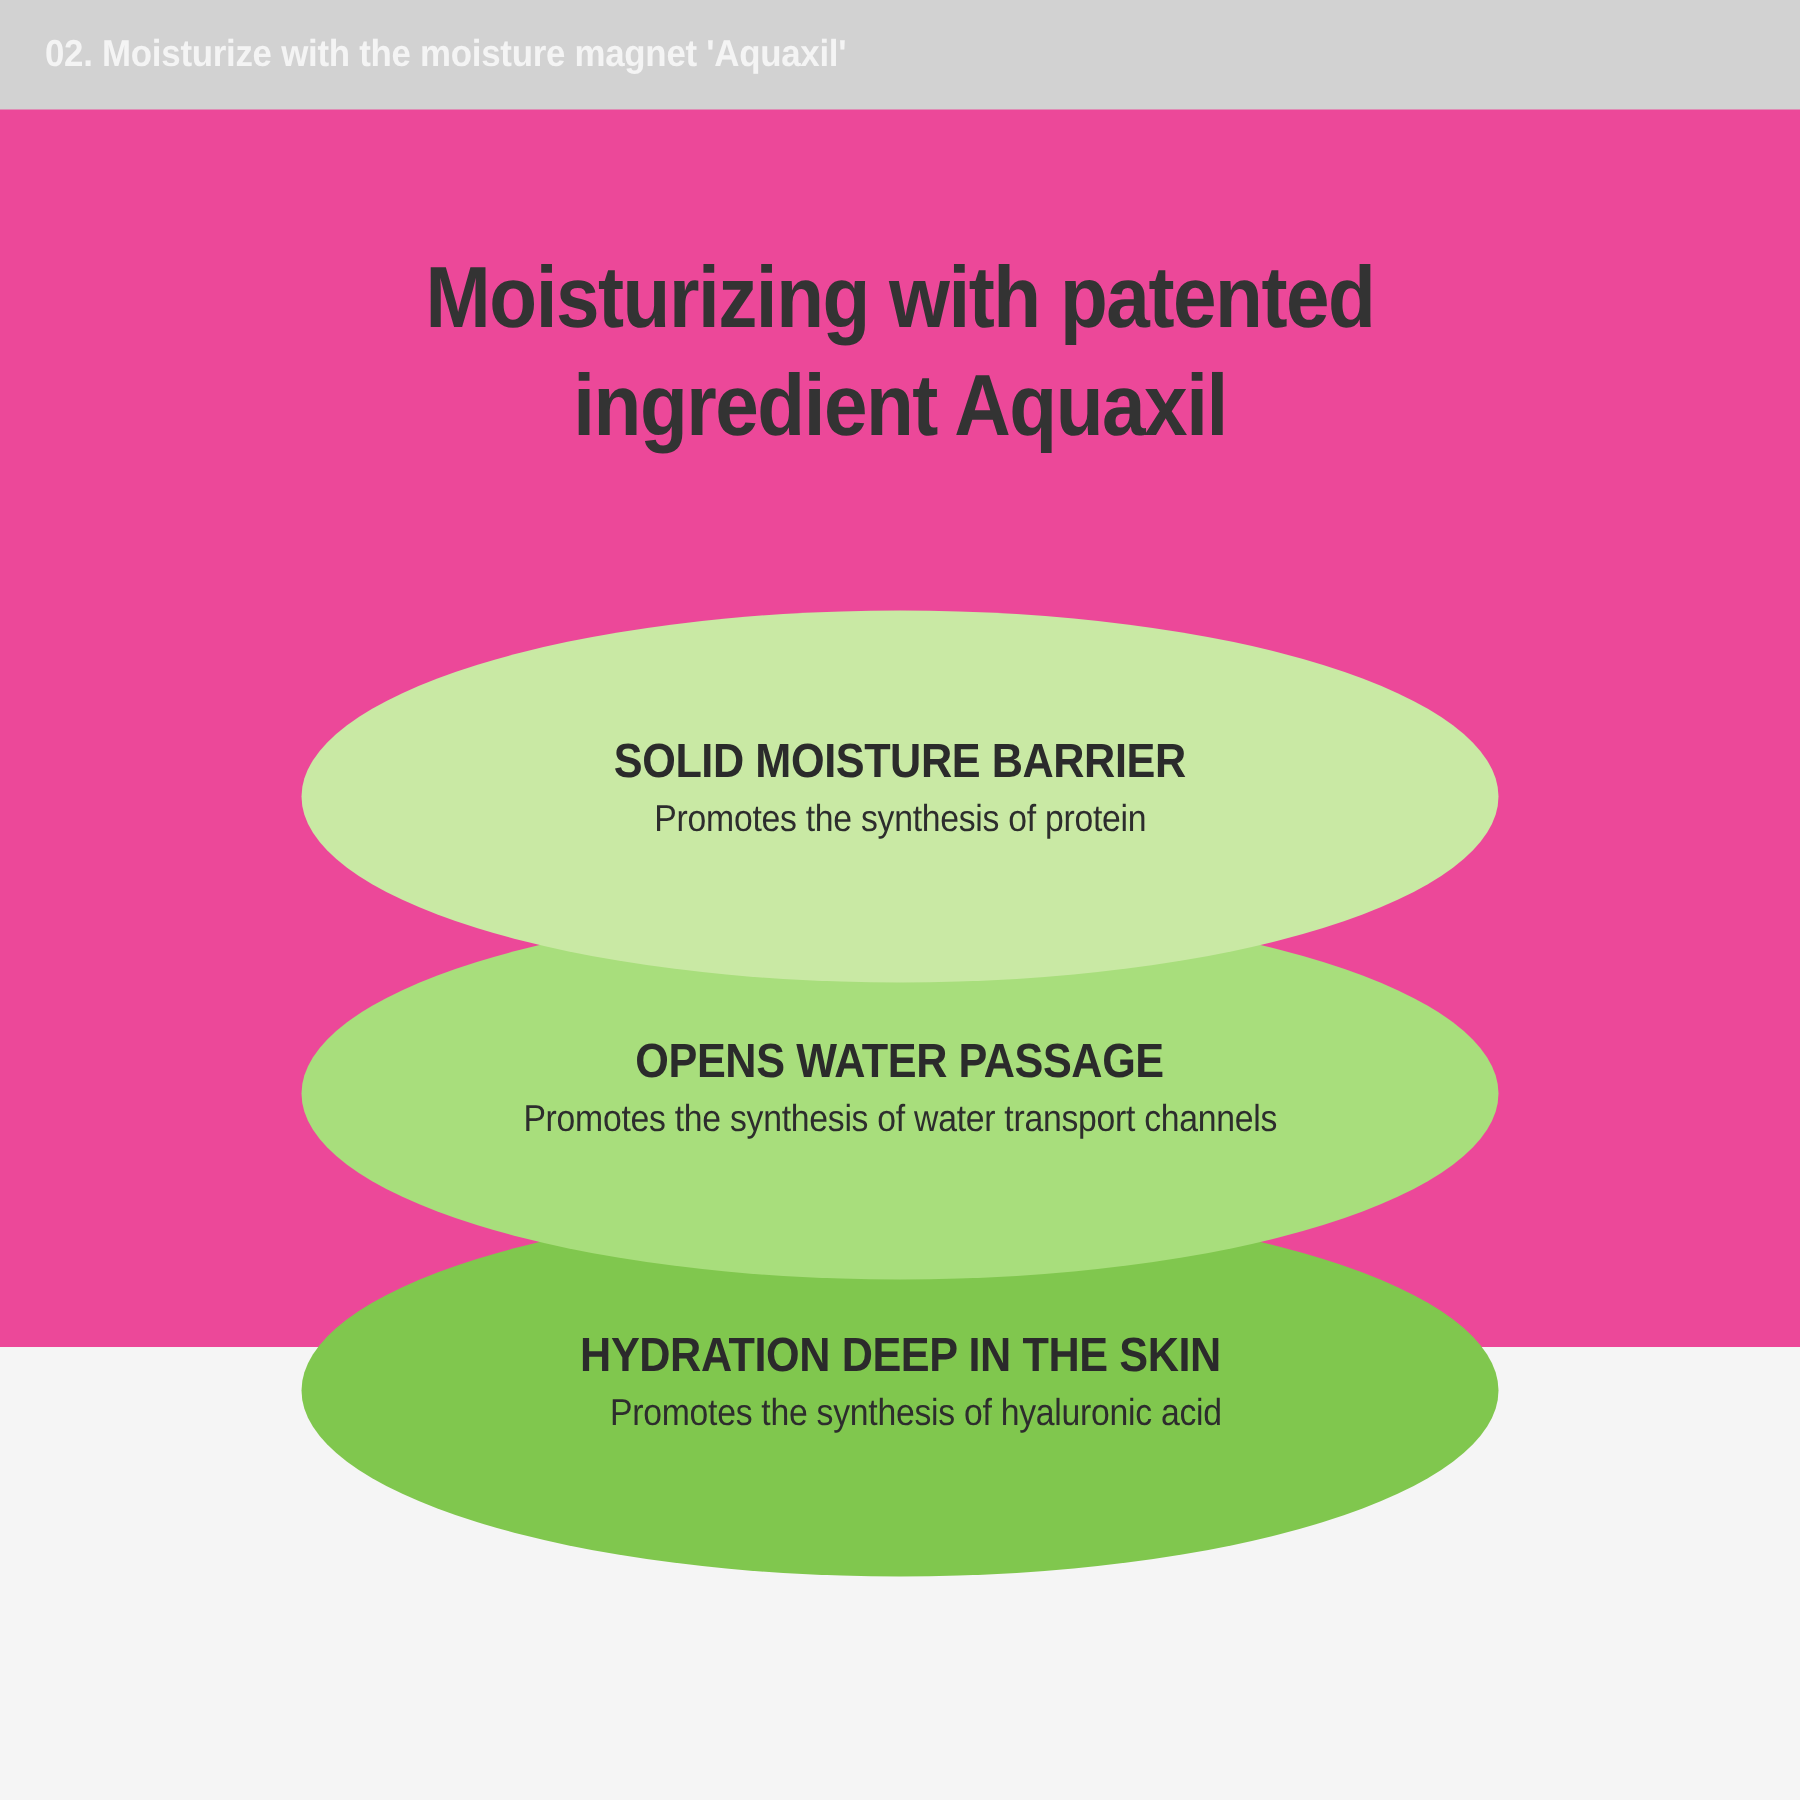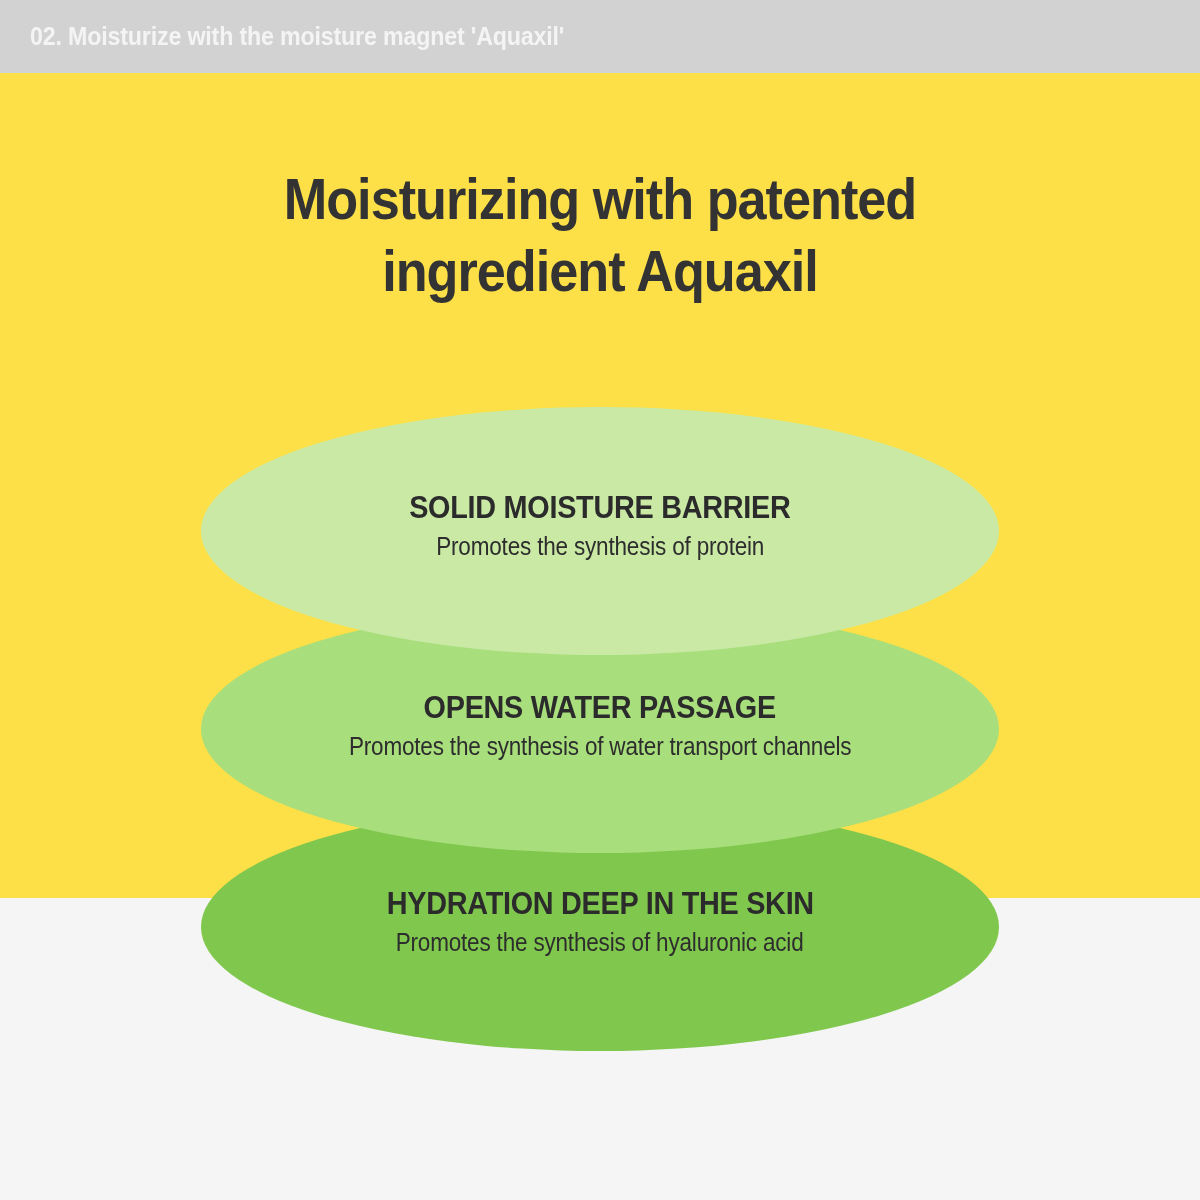--- a/index.html
+++ b/index.html
@@ -11,21 +11,21 @@
     height: 1200px;
     background: #f5f5f5;
     font-family: "Liberation Sans", sans-serif;
     overflow: hidden;
   }
 
   .page {
     position: relative;
     width: 1200px;
     height: 898px;
-    background: #fde047;
+    background: #ec4899;
   }
 
   
   .header-bar {
     position: absolute;
     left: 0;
     top: 0;
     width: 1200px;
     height: 73px;
     background: #d2d2d2;
@@ -119,21 +119,21 @@
     color: #2d2d2d;
     white-space: nowrap;
     transform: scaleX(0.9);
     line-height: 34px;
     margin-top: 2px;
   }
 
   
   .ellipse-1 .text-block { transform: translateY(-6px); }
   .ellipse-2 .text-block { transform: translateY(-4px); }
-  .ellipse-3 .text-block { transform: translateY(-6px); }
+  .ellipse-3 .text-block { transform: translateY(-6px); align-items: flex-end; }
 
   .text-block {
     display: flex;
     flex-direction: column;
     align-items: center;
   }
 </style>
 </head>
 <body>
 

